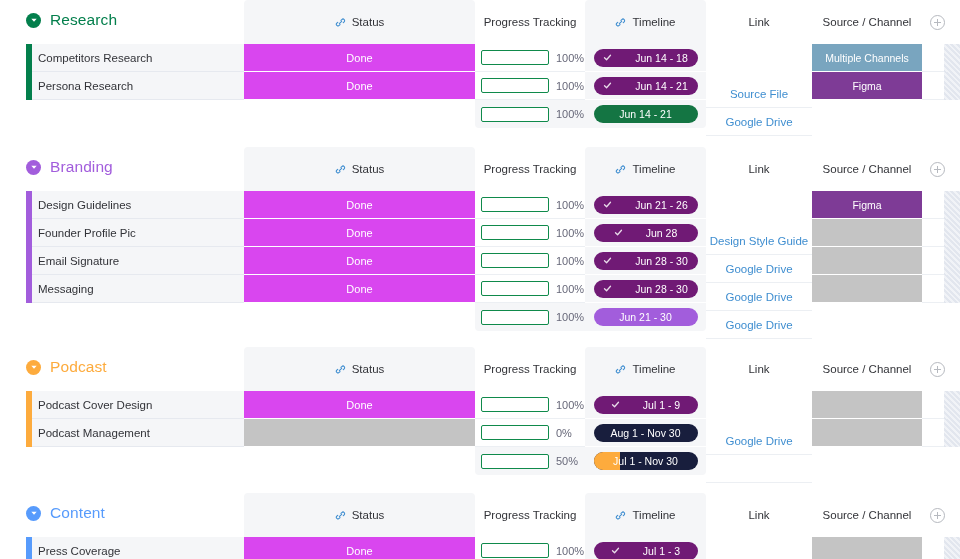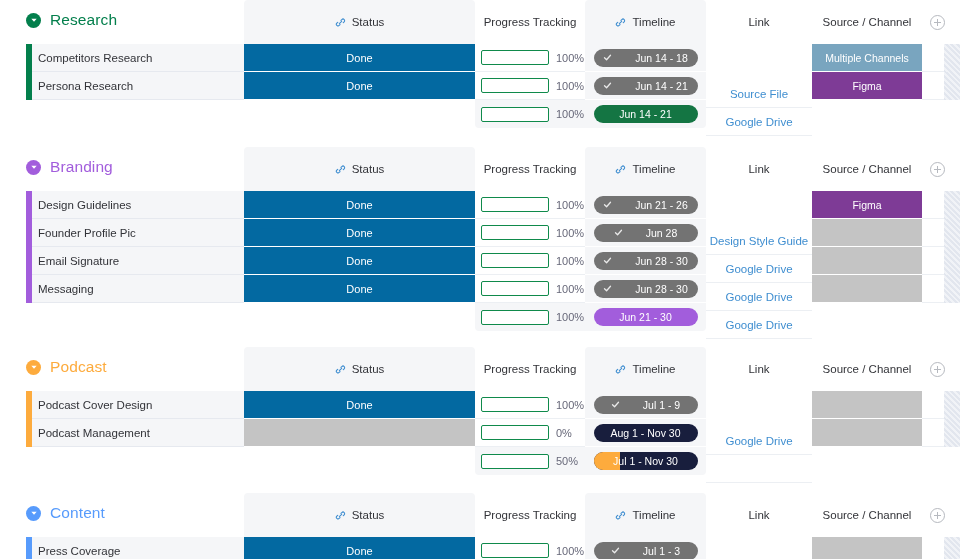--- a/index.html
+++ b/index.html
@@ -62,21 +62,21 @@
     border-bottom:1px solid #e6e9ef;
     display:flex; align-items:center; padding-left:6px;
     font-size:11.5px; color:#323338;
   }
   .status-cell{
     left:244px; width:231px;
     display:flex; align-items:center; justify-content:center;
     font-size:11px; color:#ffffff;
     border-bottom:1px solid #ffffff;
   }
-  .status-cell.done{ background:#0369a1; }
+  .status-cell.done{ background:#d946ef; }
   .status-cell.blank{ background:#c4c4c4; }
 
   .prog-cell{
     left:475px; width:110px; background:#ffffff;
     border-bottom:1px solid #eceff3;
     display:flex; align-items:center; gap:7px; padding-left:6px;
   }
   .pbar{
     width:68px; height:15px; border:1.5px solid #0f8a4b;
     background:#ffffff; border-radius:2px; overflow:hidden;
@@ -88,21 +88,21 @@
     left:585px; width:121px; background:#f5f6f8;
     border-bottom:1px solid #ffffff;
     display:flex; align-items:center; justify-content:center;
   }
   .pill{
     height:18px; min-width:104px; border-radius:9px;
     display:flex; align-items:center; justify-content:center;
     font-size:10.5px; color:#ffffff; position:relative;
     padding:0 8px; white-space:nowrap;
   }
-  .pill.done{ background:#737373;gap:18px; }
+  .pill.done{ background:#701a75;gap:18px; }
   .pill .tick{ margin-right:5px; opacity:.85; display:flex; }
   .pill.dark{ background:#181e3d; }
   .pill.darkgreen{ background:#147543; }
   .pill.purple{ background:#a25ddc; }
   .pill .seg{
     position:absolute; left:0; top:0; bottom:0; width:26px;
     background:#fdab3d; border-radius:9px 0 0 9px;
   }
   .pill .seg + span{ position:relative; }
 

